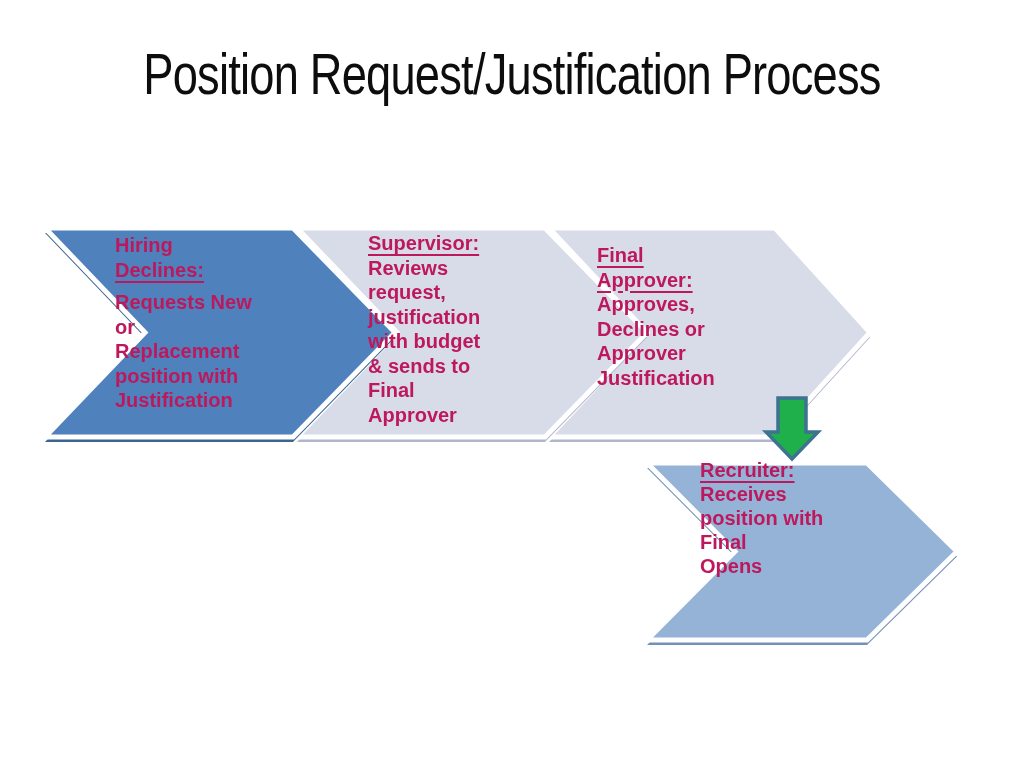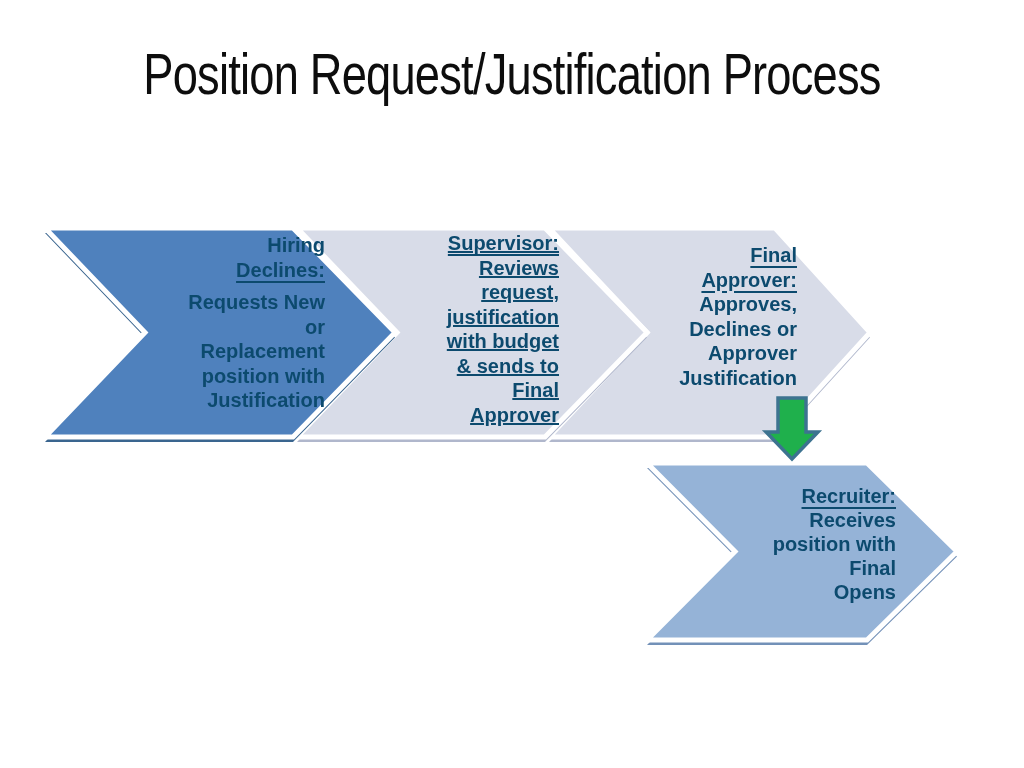--- a/index.html
+++ b/index.html
@@ -13,22 +13,22 @@
     font-size:58px; font-weight:400; color:#0d0d0d;
     letter-spacing:-1px;
     transform:scaleX(0.78); transform-origin:512px 0;
   }
   .chev { position:absolute; }
   .chev svg { overflow:visible; display:block; }
   .chev polygon.main { stroke:#ffffff; stroke-width:5; stroke-linejoin:miter; }
   .chev polygon.bevel { transform:translate(0,5px); }
   .chev-text {
     position:absolute; z-index:50; pointer-events:none;
-    text-align:right; font-weight:bold; font-size:20px;
-    line-height:24.5px; color:#0c4a6e;
+    text-align:left; font-weight:bold; font-size:20px;
+    line-height:24.5px; color:#be185d;
   }
   .chev-text .spacer { height:8px; }
   .u { text-decoration:underline; text-decoration-thickness:2px; text-underline-offset:4px; }
   .arrow { position:absolute; overflow:visible; }
   .arrow polygon { stroke-width:3.5; stroke-linejoin:miter; }
 </style>
 </head>
 <body>
 
 <div class="slide">
@@ -51,21 +51,21 @@
     <div class="line">position with</div>
     <div class="line">Justification</div>
   </div>
 
   <div class="chev" style="left:297px; top:228px; z-index:20;">
     <svg width="350" height="209" viewBox="0 0 350 209">
       <polygon class="bevel" points="0,0 248,0 350,104.5 248,209 0,209 100,104.5" fill="#b0b7cc"></polygon>
       <polygon class="main" points="0,0 248,0 350,104.5 248,209 0,209 100,104.5" fill="#d8dce8"></polygon>
     </svg>
   </div>
-  <div class="chev-text" style="left:359px; top:231px; width:200px;text-decoration:underline;">
+  <div class="chev-text" style="left:368px; top:231px; width:200px;">
     <div class="line"><span class="u">Supervisor:</span></div>
     <div class="line">Reviews</div>
     <div class="line">request,</div>
     <div class="line">justification</div>
     <div class="line">with budget</div>
     <div class="line">&amp; sends to</div>
     <div class="line">Final</div>
     <div class="line">Approver</div>
   </div>
 
@@ -87,21 +87,21 @@
   <svg class="arrow" style="left:764px; top:396px; z-index:40;" width="56" height="66" viewBox="0 0 56 66">
     <polygon points="14,2 42,2 42,36 54,36 28,63 2,36 14,36" fill="#1fb04c" stroke="#3d7390"></polygon>
   </svg>
 
   <div class="chev" style="left:647px; top:463px; z-index:15;">
     <svg width="310" height="177" viewBox="0 0 310 177">
       <polygon class="bevel" points="0,0 220,0 310,88.5 220,177 0,177 88,88.5" fill="#7391b8"></polygon>
       <polygon class="main" points="0,0 220,0 310,88.5 220,177 0,177 88,88.5" fill="#95b3d7"></polygon>
     </svg>
   </div>
-  <div class="chev-text" style="left:700px; top:484px; width:196px; line-height:24px;">
+  <div class="chev-text" style="left:700px; top:458px; width:196px; line-height:24px;">
     <div class="line"><span class="u">Recruiter:</span></div>
     <div class="line">Receives</div>
     <div class="line">position with</div>
     <div class="line">Final</div>
     <div class="line">Opens</div>
   </div>
 
 </div>
 
 </body></html>

